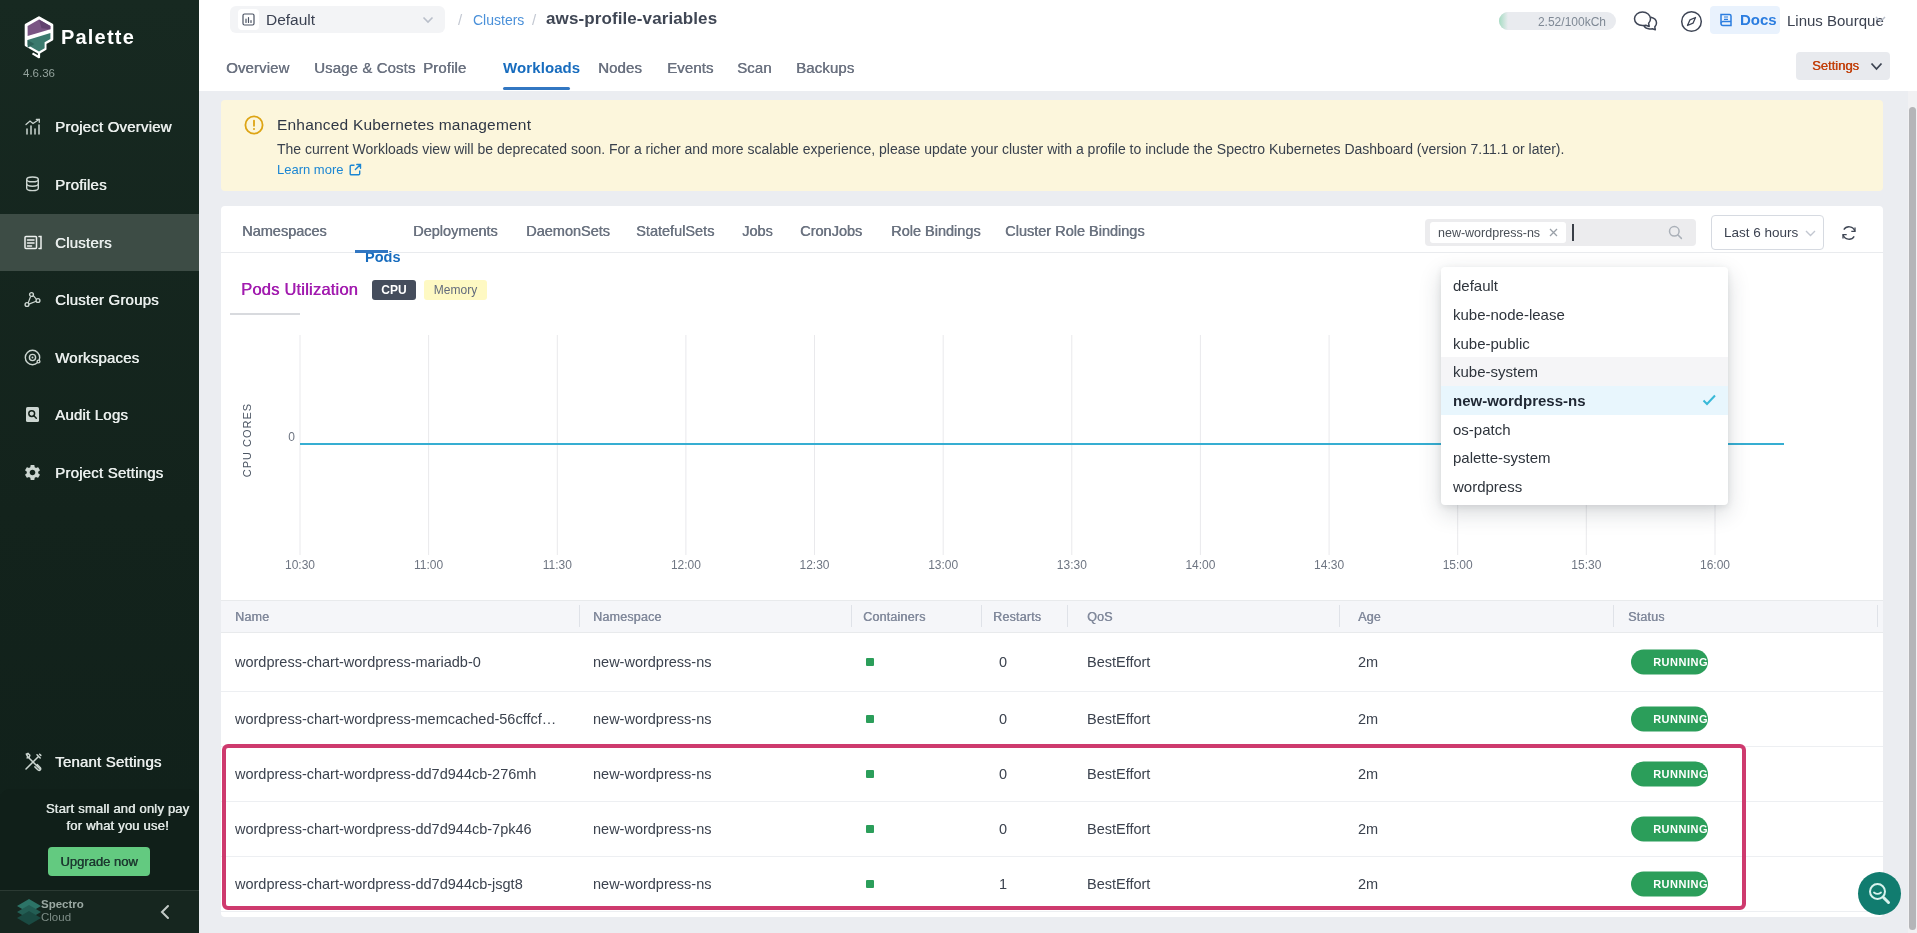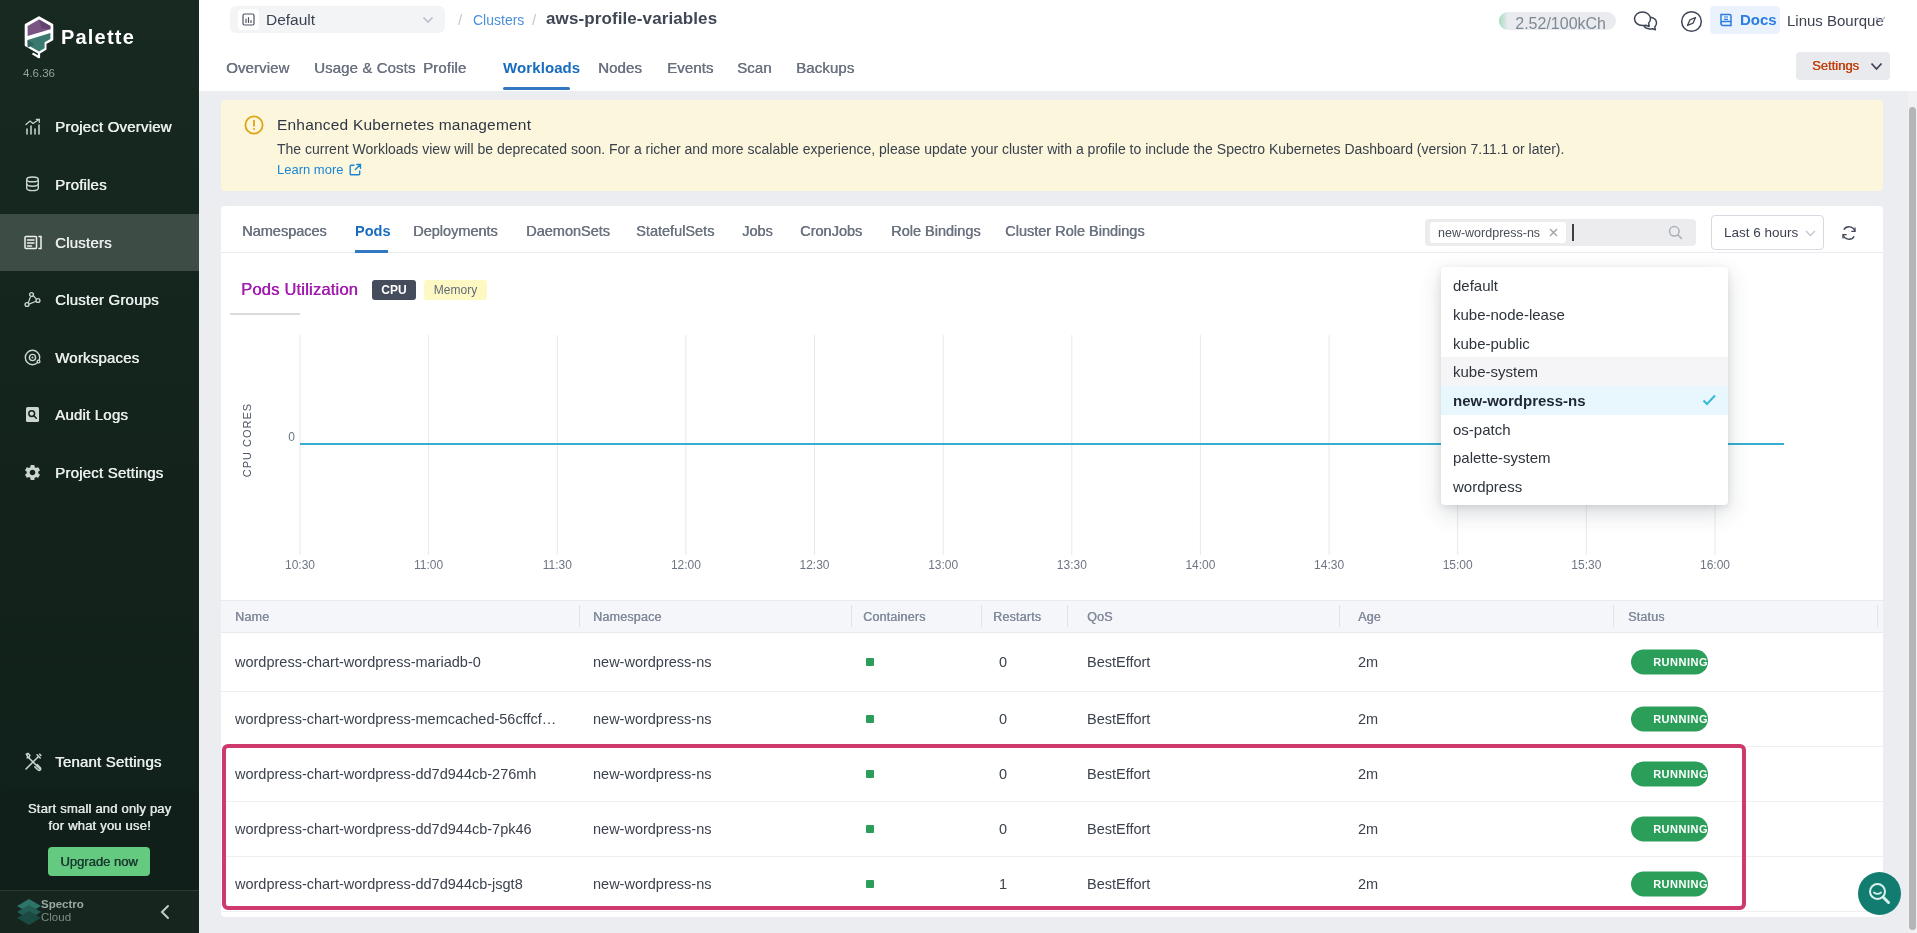--- a/index.html
+++ b/index.html
@@ -7,21 +7,21 @@
   .abs { position:absolute; }
   #stage { position:relative; width:1917px; height:933px; }
 
   
   #sidebar { position:absolute; left:0; top:0; width:199px; height:933px; background:linear-gradient(180deg,#172921 0%,#13231c 55%,#10201a 100%); z-index:30; }
   .sb-item { position:absolute; left:0; width:199px; height:57px; color:#e8edeb; font-size:15px; letter-spacing:.2px; text-shadow:.5px 0 0 currentColor; display:flex; align-items:center; }
   .sb-item svg { position:absolute; left:23px; }
   .sb-item span { position:absolute; left:55px; }
   .sb-active { background:#3d4c45; }
   #sb-version { position:absolute; left:23px; top:67px; color:#93a29c; font-size:11.5px; }
-  #sb-upsell { position:absolute; left:0; top:789px; width:199px; height:101px; background:#101f19; border-radius:10px 10px 0 0; }
+  #sb-upsell { position:absolute; left:0; top:789px; width:199px; height:101px; background:#101f19; border-radius:10px 10px 0 0;padding-left:18px; }
   #sb-upsell .txt { position:absolute; top:12px; width:199px; text-align:center; color:#dde4e1; font-size:13px; text-shadow:.5px 0 0 currentColor; line-height:16.5px; letter-spacing:.2px; }
   #sb-upgrade { position:absolute; left:48px; top:58px; width:102px; height:29px; background:#63ca80; border-radius:4px; color:#1d3a30; font-size:13px; text-shadow:.4px 0 0 currentColor; text-align:center; line-height:29px; }
   #sb-bottom { position:absolute; left:0; top:890px; width:199px; height:43px; background:#16261f; border-top:1px solid #2b3a33; }
 
   
   #topbar { position:absolute; left:199px; top:0; width:1718px; height:91px; background:#fff; }
   #proj-select { position:absolute; left:31px; top:6px; width:215px; height:27px; background:#f3f4f6; border-radius:6px; }
   #proj-select .icbox { position:absolute; left:8px; top:3px; width:21px; height:21px; background:#fff; border-radius:4px; }
   #proj-select .lbl { position:absolute; left:36px; top:5px; font-size:15.5px; color:#3b4252; }
   .crumb { position:absolute; top:11px; font-size:15px; }
@@ -173,21 +173,21 @@
           <path d="M1.5 1.5L6 6l4.5-4.5"></path>
         </svg>
     </div>
     <div class="crumb" style="left:259px; color:#c3c8d2;">/</div>
     <div class="crumb" style="left:274px; color:#4a90d9; font-size:14px; top:12px;">Clusters</div>
     <div class="crumb" style="left:333px; color:#c3c8d2;">/</div>
     <div class="crumb" style="left:347px; color:#3f4654; font-size:17px; font-weight:bold; top:9px; letter-spacing:.1px;">aws-profile-variables</div>
 
     <div class="abs" style="left:1300px;top:12px;width:117px;height:18px;background:#e9ebef;border-radius:10px;overflow:hidden;">
       <div class="abs" style="left:0;top:0;width:9px;height:18px;background:linear-gradient(90deg,#a5dcc2,#e9ebef);"></div>
-      <div class="abs" style="right:10px;top:3px;font-size:16px;color:#7f8995;margin-left:48px;">2.52/100kCh</div>
+      <div class="abs" style="right:10px;top:3px;font-size:12px;color:#7f8995;margin-left:48px;">2.52/100kCh</div>
     </div>
     <svg class="abs" style="left:1433px;top:9px;" width="29" height="25" viewBox="0 0 29 25" fill="none" stroke="#3e4555" stroke-width="1.5">
         <path d="M10.5 16.5c-4.4 0-8-2.9-8-6.7S6.1 3 10.5 3s8 3 8 6.8c0 1.7-.7 3.2-1.9 4.4l.6 3.3-3.4-1.3c-1 .3-2.1.3-3.3.3z" stroke-linejoin="round"></path>
         <path d="M18.9 8.2c3 .6 5.6 2.9 5.6 5.9 0 1.5-.6 2.8-1.7 3.8l.5 2.9-3-1.1c-.9.3-1.8.4-2.8.3-2.4-.2-4.5-1.4-5.6-3.1" stroke-linejoin="round"></path>
       </svg>
     <svg class="abs" style="left:1481px;top:10px;" width="23" height="23" viewBox="0 0 23 23" fill="none" stroke="#3e4555" stroke-width="1.5">
         <circle cx="11.5" cy="11.5" r="9.8"></circle>
         <path d="M15.5 7.5l-2.5 5.7-5.5 2.3 2.5-5.7z" stroke-width="1.3" stroke-linejoin="round"></path>
       </svg>
     <div class="abs" style="left:1511px;top:6px;width:70px;height:28px;background:#e9f2fd;border-radius:4px;">
@@ -231,21 +231,21 @@
       <div class="abs" style="left:56px;top:41px;font-size:14px;color:#39414d;">The current Workloads view will be deprecated soon. For a richer and more scalable experience, please update your cluster with a profile to include the Spectro Kubernetes Dashboard (version 7.11.1 or later).</div>
       <div class="abs" style="left:56px;top:62px;font-size:13px;color:#1b86d3;">Learn more</div>
       <svg class="abs" style="left:128px;top:63px;" width="13" height="13" viewBox="0 0 13 13" fill="none" stroke="#1b86d3" stroke-width="1.4">
           <path d="M10.7 7.5v3.3a1 1 0 01-1 1H2.2a1 1 0 01-1-1V3.3a1 1 0 011-1h3.3"></path>
           <path d="M7.8 1.5h3.7v3.7M11.3 1.7L6.4 6.6" stroke-linecap="round"></path>
         </svg>
     </div>
 
     <div id="card">
       <div class="ctab" style="left:21px;">Namespaces</div>
-      <div class="ctab on" style="left:134px;">Pods</div>
+      <div class="ctab on" style="left:144px;margin-top:26px;">Pods</div>
       <div class="ctab" style="left:192px;">Deployments</div>
       <div class="ctab" style="left:305px;">DaemonSets</div>
       <div class="ctab" style="left:415px;">StatefulSets</div>
       <div class="ctab" style="left:521px;">Jobs</div>
       <div class="ctab" style="left:579px;">CronJobs</div>
       <div class="ctab" style="left:670px;">Role Bindings</div>
       <div class="ctab" style="left:784px;">Cluster Role Bindings</div>
       <div id="card-hdr-line"></div>
       <div id="pods-underline"></div>
 

